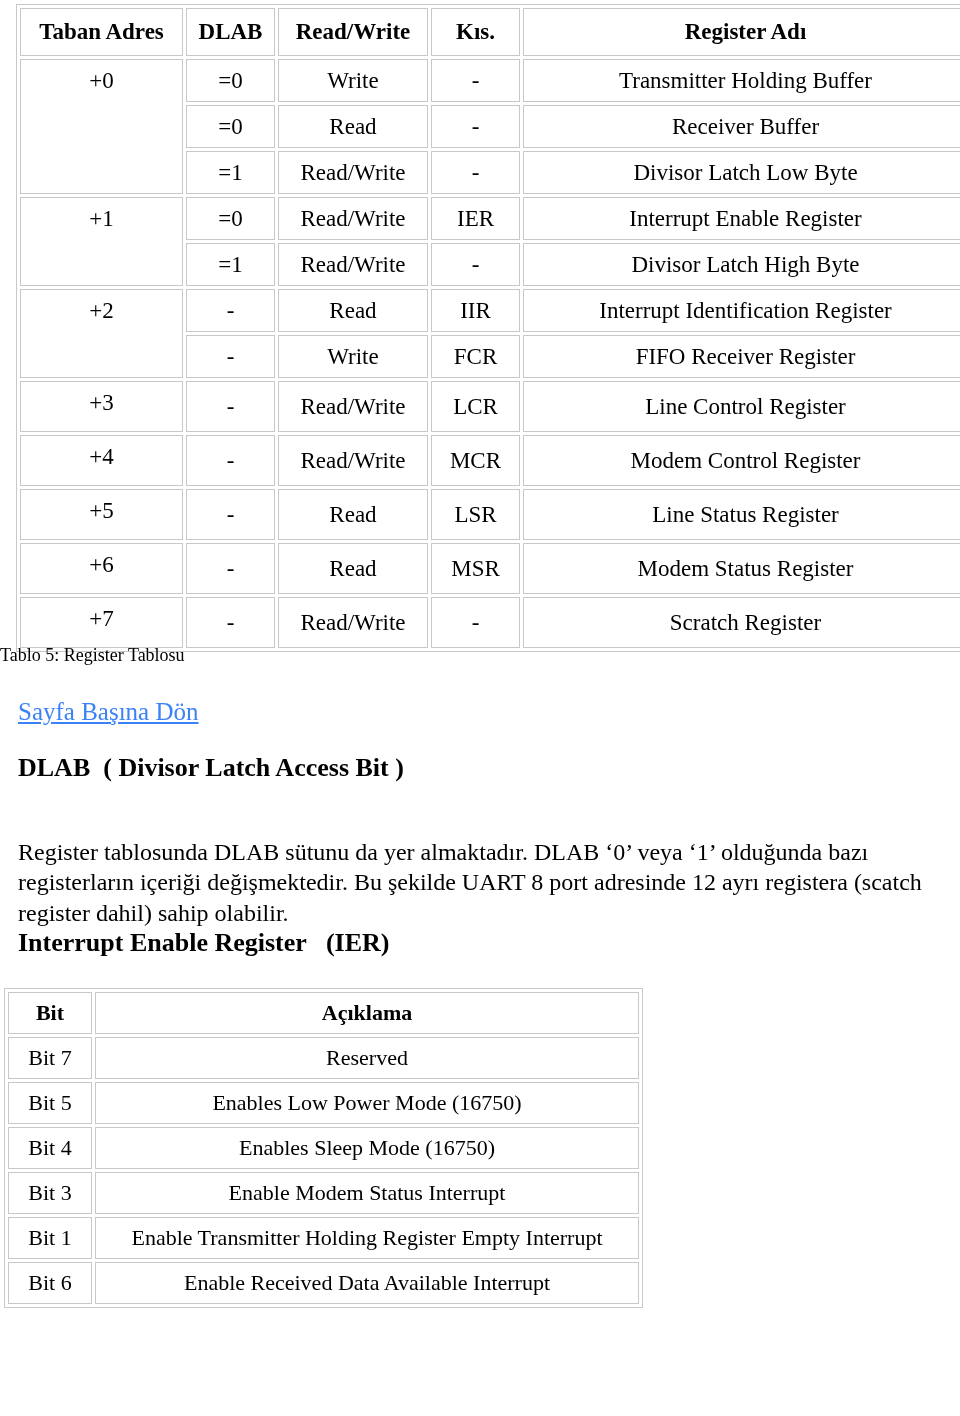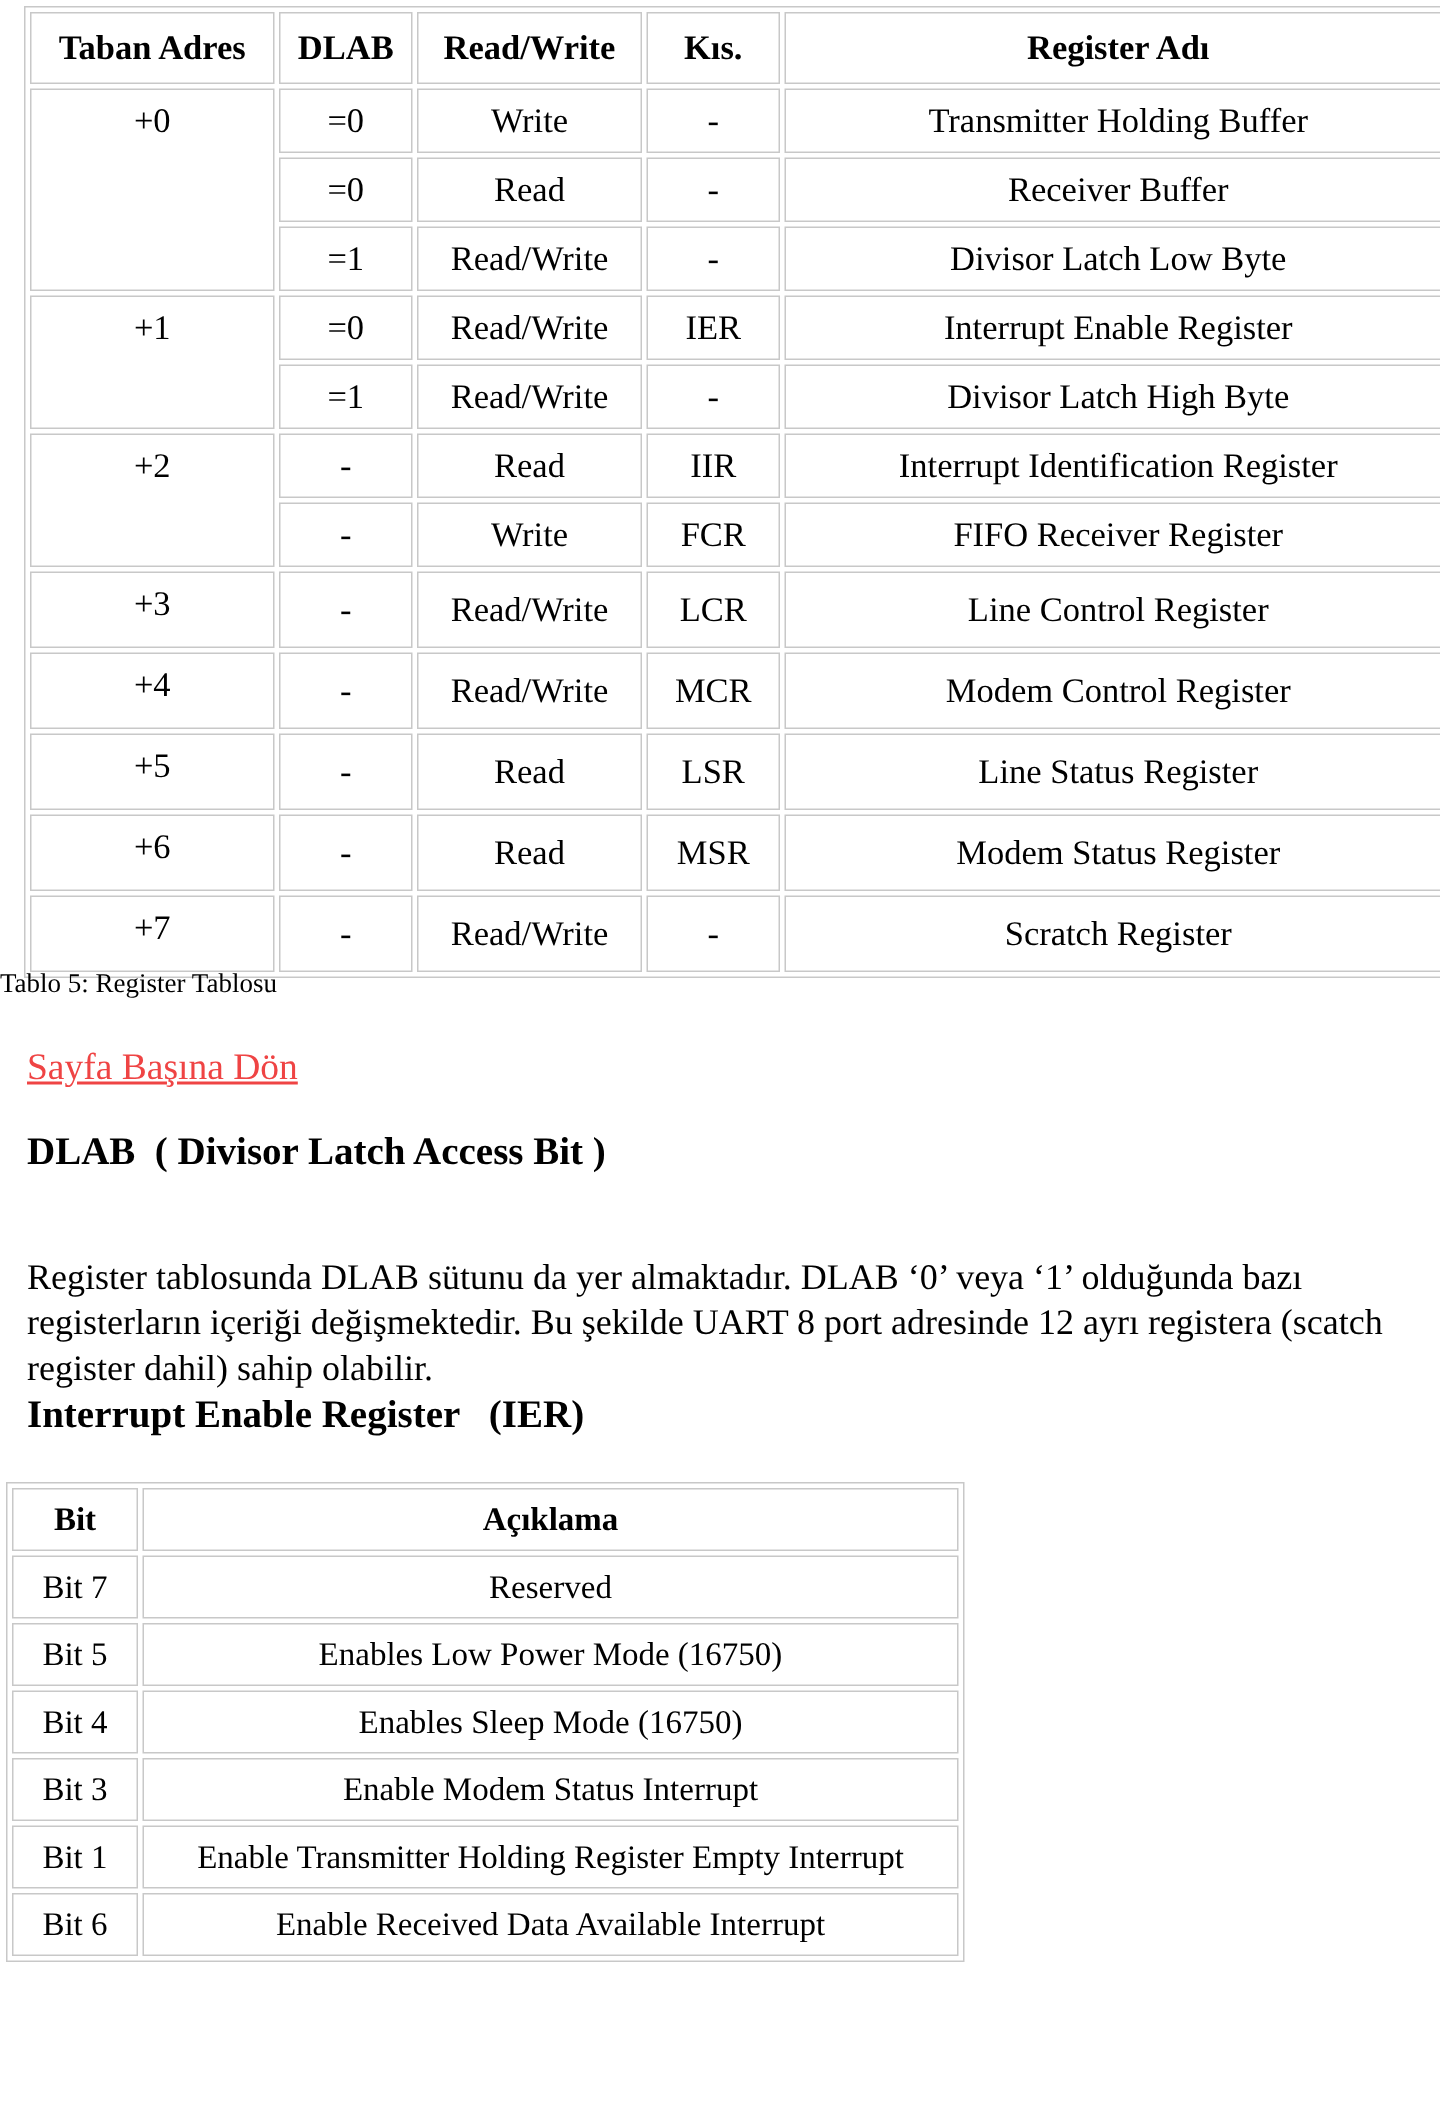--- a/index.html
+++ b/index.html
@@ -235,21 +235,21 @@
           <td>Read/Write</td>
           <td>-</td>
           <td>Scratch Register</td>
         </tr>
       </tbody>
   </table>
 </div>
 
 <div id="table-caption">Tablo 5: Register Tablosu</div>
 
-<a id="back-link" style="color: #ef4444;">Sayfa Başına Dön</a>
+<a id="back-link" style="color: #3b82f6;">Sayfa Başına Dön</a>
 
 <h2 id="dlab-heading" class="doc-head">DLAB  ( Divisor Latch Access Bit )</h2>
 
 <p id="dlab-paragraph">Register tablosunda DLAB sütunu da yer almaktadır. DLAB ‘0’ veya ‘1’ olduğunda bazı registerların içeriği değişmektedir. Bu şekilde UART 8 port adresinde 12 ayrı registera (scatch register dahil) sahip olabilir.</p>
 
 <h2 id="ier-heading" class="doc-head">Interrupt Enable Register   (IER)</h2>
 
 <div id="ier-table-wrap">
   <table id="ier-table" class="classic">
     <colgroup>

